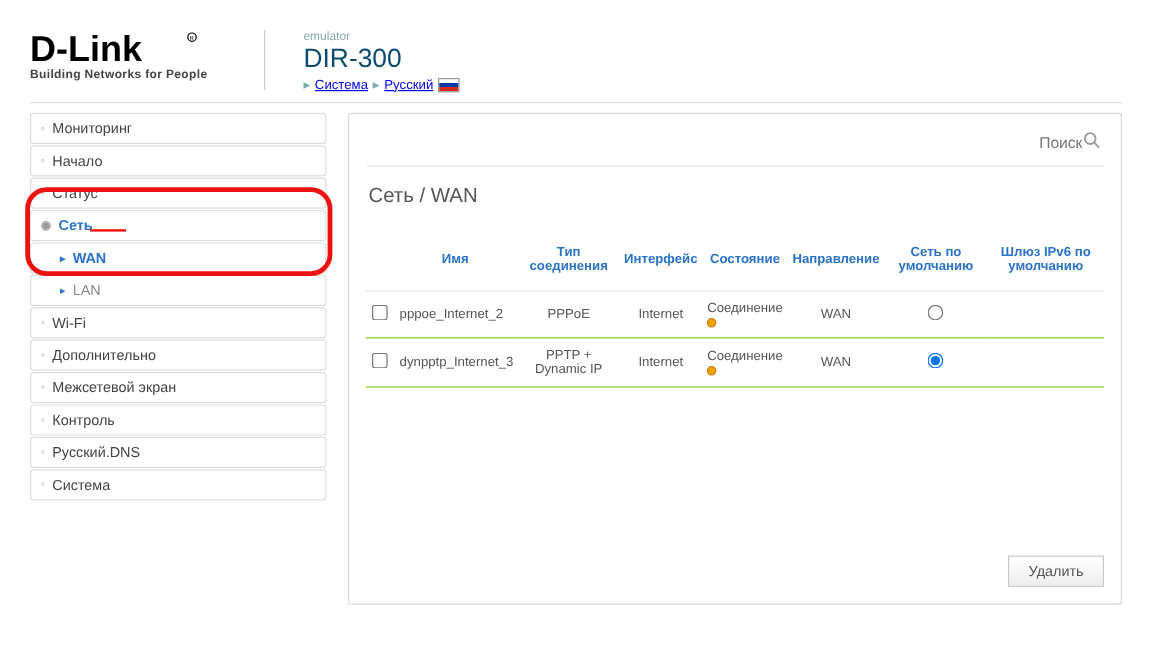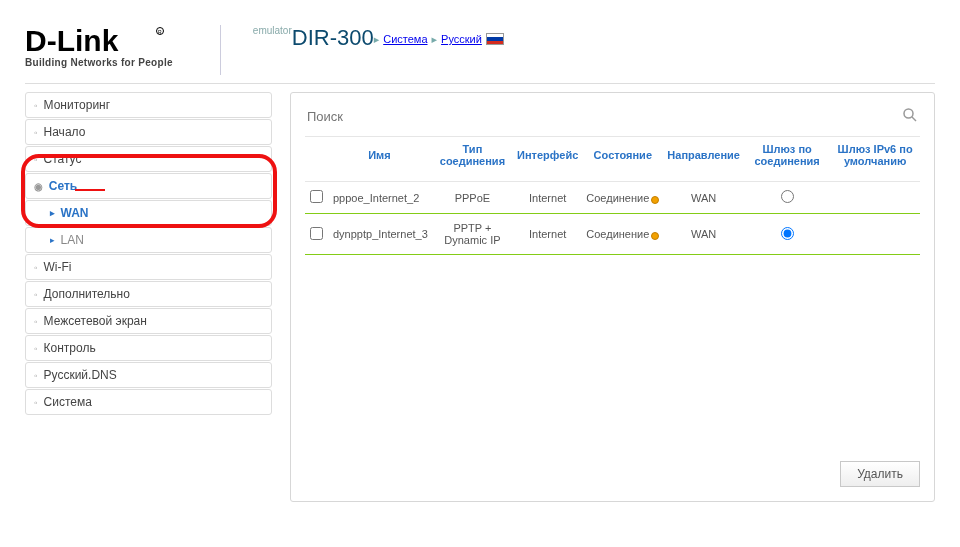--- a/index.html
+++ b/index.html
@@ -5,21 +5,21 @@
 * { margin: 0; padding: 0; box-sizing: border-box; }
 body { font-family: Arial, Helvetica, sans-serif; font-size: 12px; color: #444; background: #fff; width: 960px; height: 547px; position: relative; }
 
 .page { padding: 25px 25px 0 25px; }
 
 .header { display: flex; align-items: flex-start; border-bottom: 1px solid #ddd; padding-bottom: 8px; margin-bottom: 8px; gap: 20px; }
 .logo { display: flex; flex-direction: column; margin-right: 15px; }
 .logo svg { display: block; }
 .logo-tag { font-size: 10px; font-weight: bold; letter-spacing: 0.3px; margin-top: -2px; }
 .header-sep { width: 1px; background: #ccd; height: 50px; margin: 0 12px; }
-.header-info { display: flex; flex-direction: row; text-align: center; }
+.header-info { display: flex; flex-direction: column; }
 .emu { font-size: 10px; color: #8aa; }
 .model { font-size: 22px; color: #0c4a6e; font-weight: normal; }
 .crumbs { margin-top: 2px; display: flex; align-items: center; gap: 4px; font-size: 11px; color: #2a73c6; }
 .crumbs .arrow { color: #7aa; }
 .flag { display: inline-block; width: 18px; height: 12px; background: linear-gradient(to bottom, #fff 0 33%, #0039a6 33% 66%, #d52b1e 66% 100%); border: 1px solid #999; vertical-align: middle; }
 
 .layout { display: flex; gap: 18px; align-items: flex-start; }
 
 .sidebar { width: 247px; flex-shrink: 0; position: relative; }
 .menu { list-style: none; }
@@ -30,30 +30,30 @@
 .sub-item.active { font-weight: bold; }
 .sub-item.inactive { color: #888; }
 .bullet { font-size: 10px; color: #999; }
 .sub-bullet { font-size: 9px; color: #2a73c6; }
 
 .highlight-box { position: absolute; border: 4px solid #e11; border-radius: 18px; left: -4px; top: 62px; width: 256px; height: 74px; pointer-events: none; }
 .underline { position: absolute; left: 50px; top: 97px; width: 30px; height: 2px; background: #e11; pointer-events: none; }
 
 .content { flex: 1; border: 1px solid #d7d7d7; border-radius: 3px; padding: 10px 14px 14px 14px; min-height: 410px; display: flex; flex-direction: column; }
 .search-row { display: flex; align-items: center; border-bottom: 1px solid #e6e6e6; padding: 4px 2px 10px 2px; }
-.search-input { flex: 1; border: none; outline: none; font-size: 13px; color: #be185d; background: transparent; }
+.search-input { flex: 1; border: none; outline: none; font-size: 13px; color: #be185d; background: transparent; text-align: right; }
 .search-icon { color: #aaa; }
 
 .title { font-size: 17px; color: #555; margin: 14px 0 12px 2px; font-weight: normal; }
 
-.table { width: 100%; border-collapse: collapse; }
+.table { width: 100%; border-collapse: collapse; margin-top: 13px; }
 .table th { font-size: 11px; font-weight: bold; color: #2a73c6; text-align: center; padding: 6px 4px 14px 4px; border-bottom: 1px solid #e6e6e6; }
 .table td { font-size: 11px; color: #555; text-align: center; padding: 8px 4px; border-bottom: 1px solid #84cc16; }
 .table td.name { text-align: left; padding-left: 6px; }
-.status-cell { display: flex; align-items: flex-end; gap: 2px; }
+.status-cell { display: flex; flex-direction: column; align-items: flex-start; gap: 2px; }
 .dot { width: 8px; height: 8px; border-radius: 50%; background: #f2a100; border: 1px solid #c47e00; }
 .chk-col { width: 22px; }
 
 .footer-btns { margin-top: auto; display: flex; justify-content: flex-end; gap: 10px; padding-top: 14px; }
 .btn { border: 1px solid #c8c8c8; border-radius: 0; background: linear-gradient(#fff,#eee); padding: 5px 16px; font-size: 12px; color: #555; cursor: pointer; }
 </style>
 </head>
 <body>
 
 <div class="page">
@@ -142,31 +142,32 @@
       <div class="search-row">
         <input class="search-input" type="text" placeholder="Поиск" style="">
         <span class="search-icon">
           <svg width="16" height="16" viewBox="0 0 16 16">
               <circle cx="6.5" cy="6.5" r="4.5" fill="none" stroke="#999" stroke-width="1.5"></circle>
               <line x1="10" y1="10" x2="14" y2="14" stroke="#999" stroke-width="1.5"></line>
             </svg>
         </span>
       </div>
 
+      <h2 class="title">Сеть  /   WAN</h2>
 
       <table class="table">
         <thead>
           <tr>
             <th class="chk-col"></th>
             <th>Имя</th>
             <th>Тип соединения</th>
             <th>Интерфейс</th>
             <th>Состояние</th>
             <th>Направление</th>
-            <th>Шлюз по соединения</th>
+            <th>Сеть по умолчанию</th>
             <th>Шлюз IPv6 по умолчанию</th>
           </tr>
         </thead>
         <tbody id="tbody">
             <tr>
               <td class="chk-col"><input type="checkbox" style=""></td>
               <td class="name">pppoe_Internet_2</td>
               <td>PPPoE</td>
               <td>Internet</td>
               <td>

